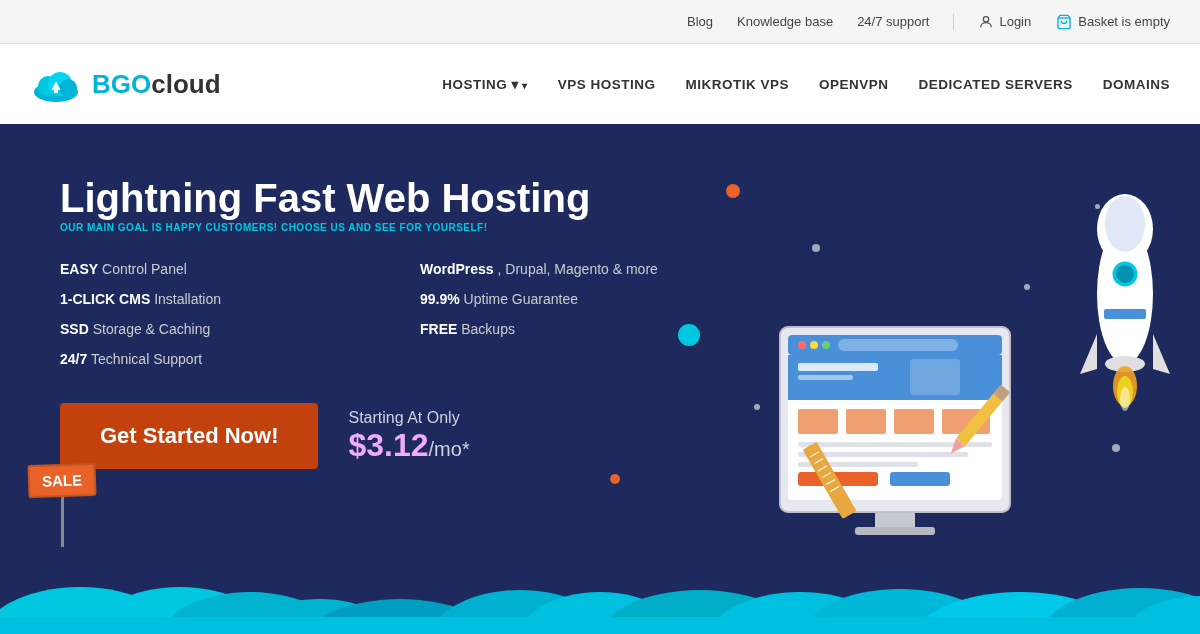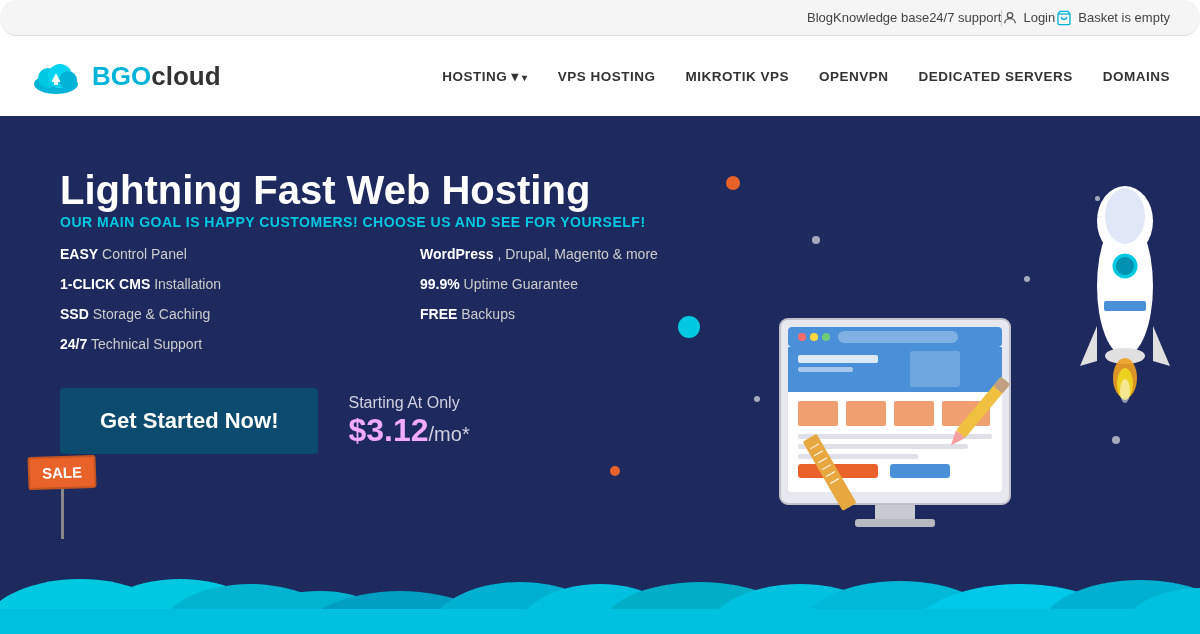--- a/index.html
+++ b/index.html
@@ -1,27 +1,27 @@
 <!DOCTYPE html>
 <html><head>
   <meta charset="utf-8">
   <style>
     * { margin: 0; padding: 0; box-sizing: border-box; }
     body { font-family: 'Arial', sans-serif; width: 1200px; overflow-x: hidden; }
 
     
     .top-bar {
       background: #f5f5f5;
-      height: 36px;
+      height: 44px;
       display: flex;
       align-items: center;
       justify-content: flex-end;
       padding: 0 30px;
+      gap: 24px;
       border-bottom: 1px solid #e0e0e0;
-      border-radius: 17px;
     }
     .top-bar a {
       color: #444;
       text-decoration: none;
       font-size: 13px;
     }
     .top-bar-divider {
       width: 1px;
       height: 16px;
       background: #ccc;
@@ -96,24 +96,24 @@
     }
     .hero h1 {
       color: #fff;
       font-size: 40px;
       font-weight: 800;
       margin-bottom: 0;
       line-height: 1.2;
     }
     .hero-subtitle {
       color: #00c8e0;
-      font-size: 14px;
+      font-size: 10px;
       font-weight: 700;
       letter-spacing: 0.5px;
-      margin-bottom: 16px;
+      margin-bottom: 28px;
       text-transform: uppercase;
     }
     .features-grid {
       display: grid;
       grid-template-columns: 1fr 1fr;
       gap: 14px 40px;
       margin-bottom: 36px;
     }
     .feature-item {
       color: #ccc;
@@ -123,21 +123,21 @@
       color: #fff;
       font-weight: 700;
     }
     .cta-area {
       display: flex;
       align-items: center;
       gap: 30px;
       margin-bottom: 30px;
     }
     .cta-button {
-      background: #0c4a6e;
+      background: #c2410c;
       color: #fff;
       border: none;
       padding: 20px 40px;
       font-size: 22px;
       font-weight: 700;
       border-radius: 4px;
       cursor: pointer;
       text-transform: none;
       white-space: nowrap;
     }

